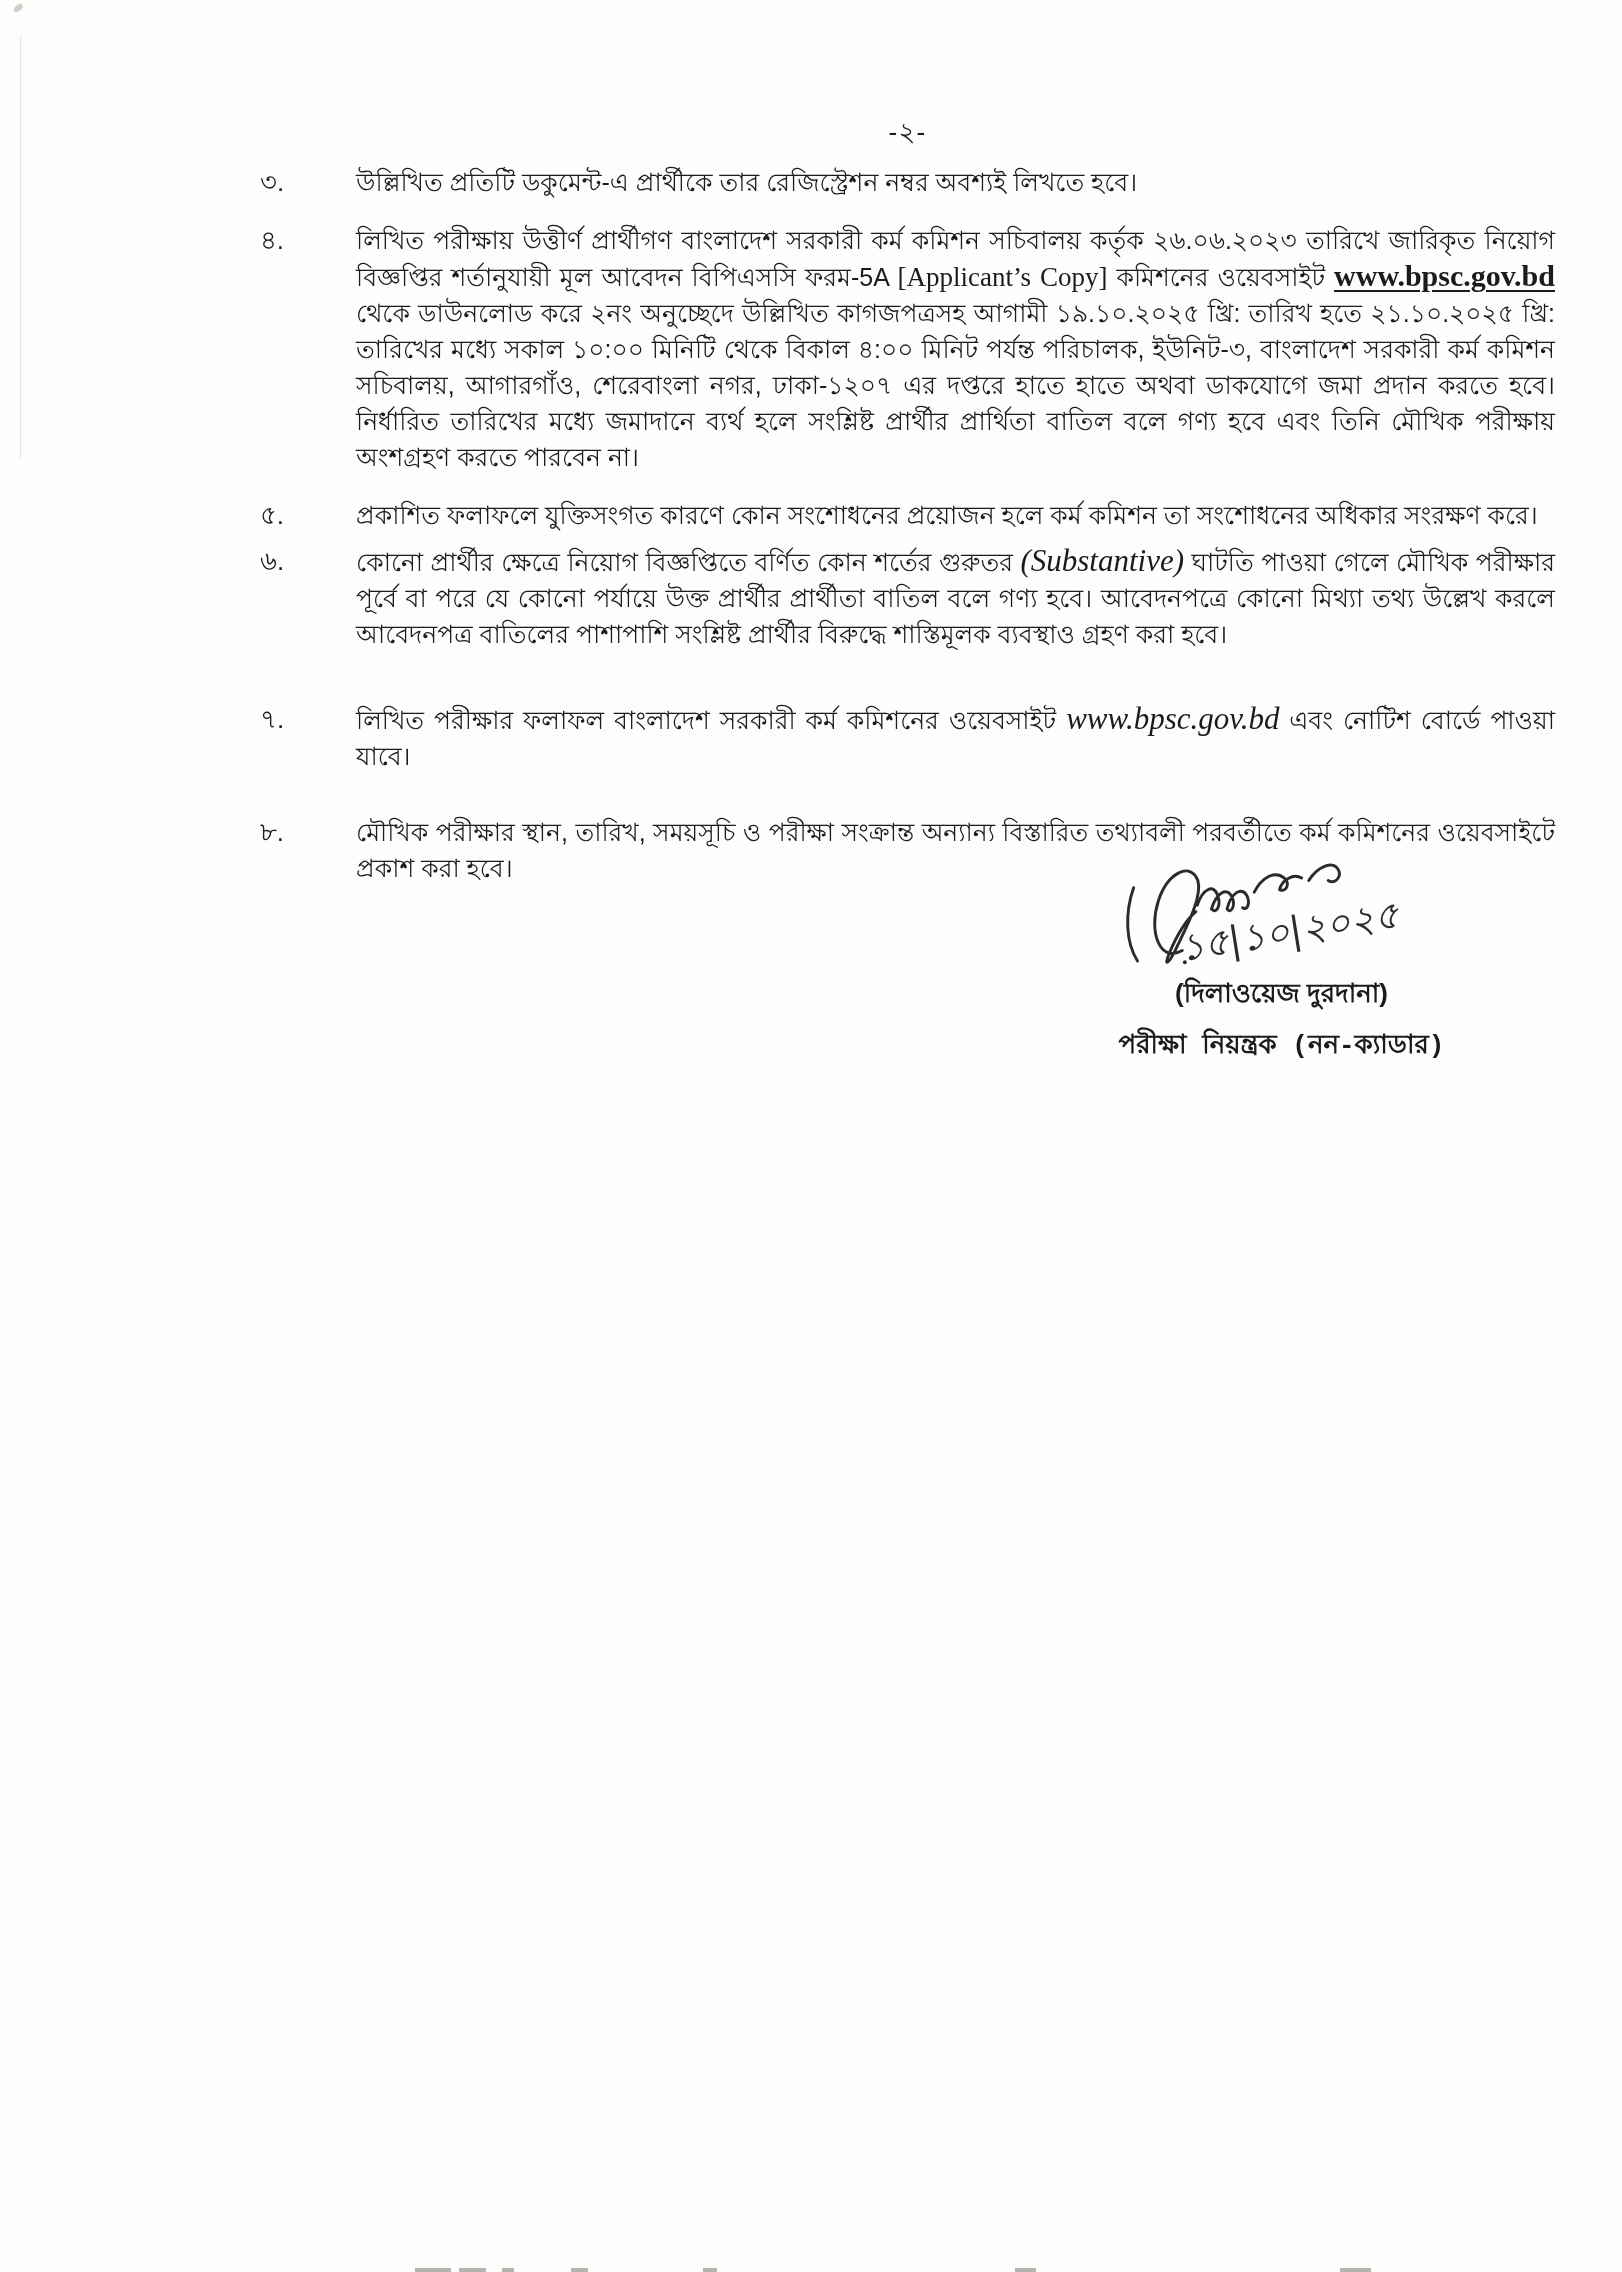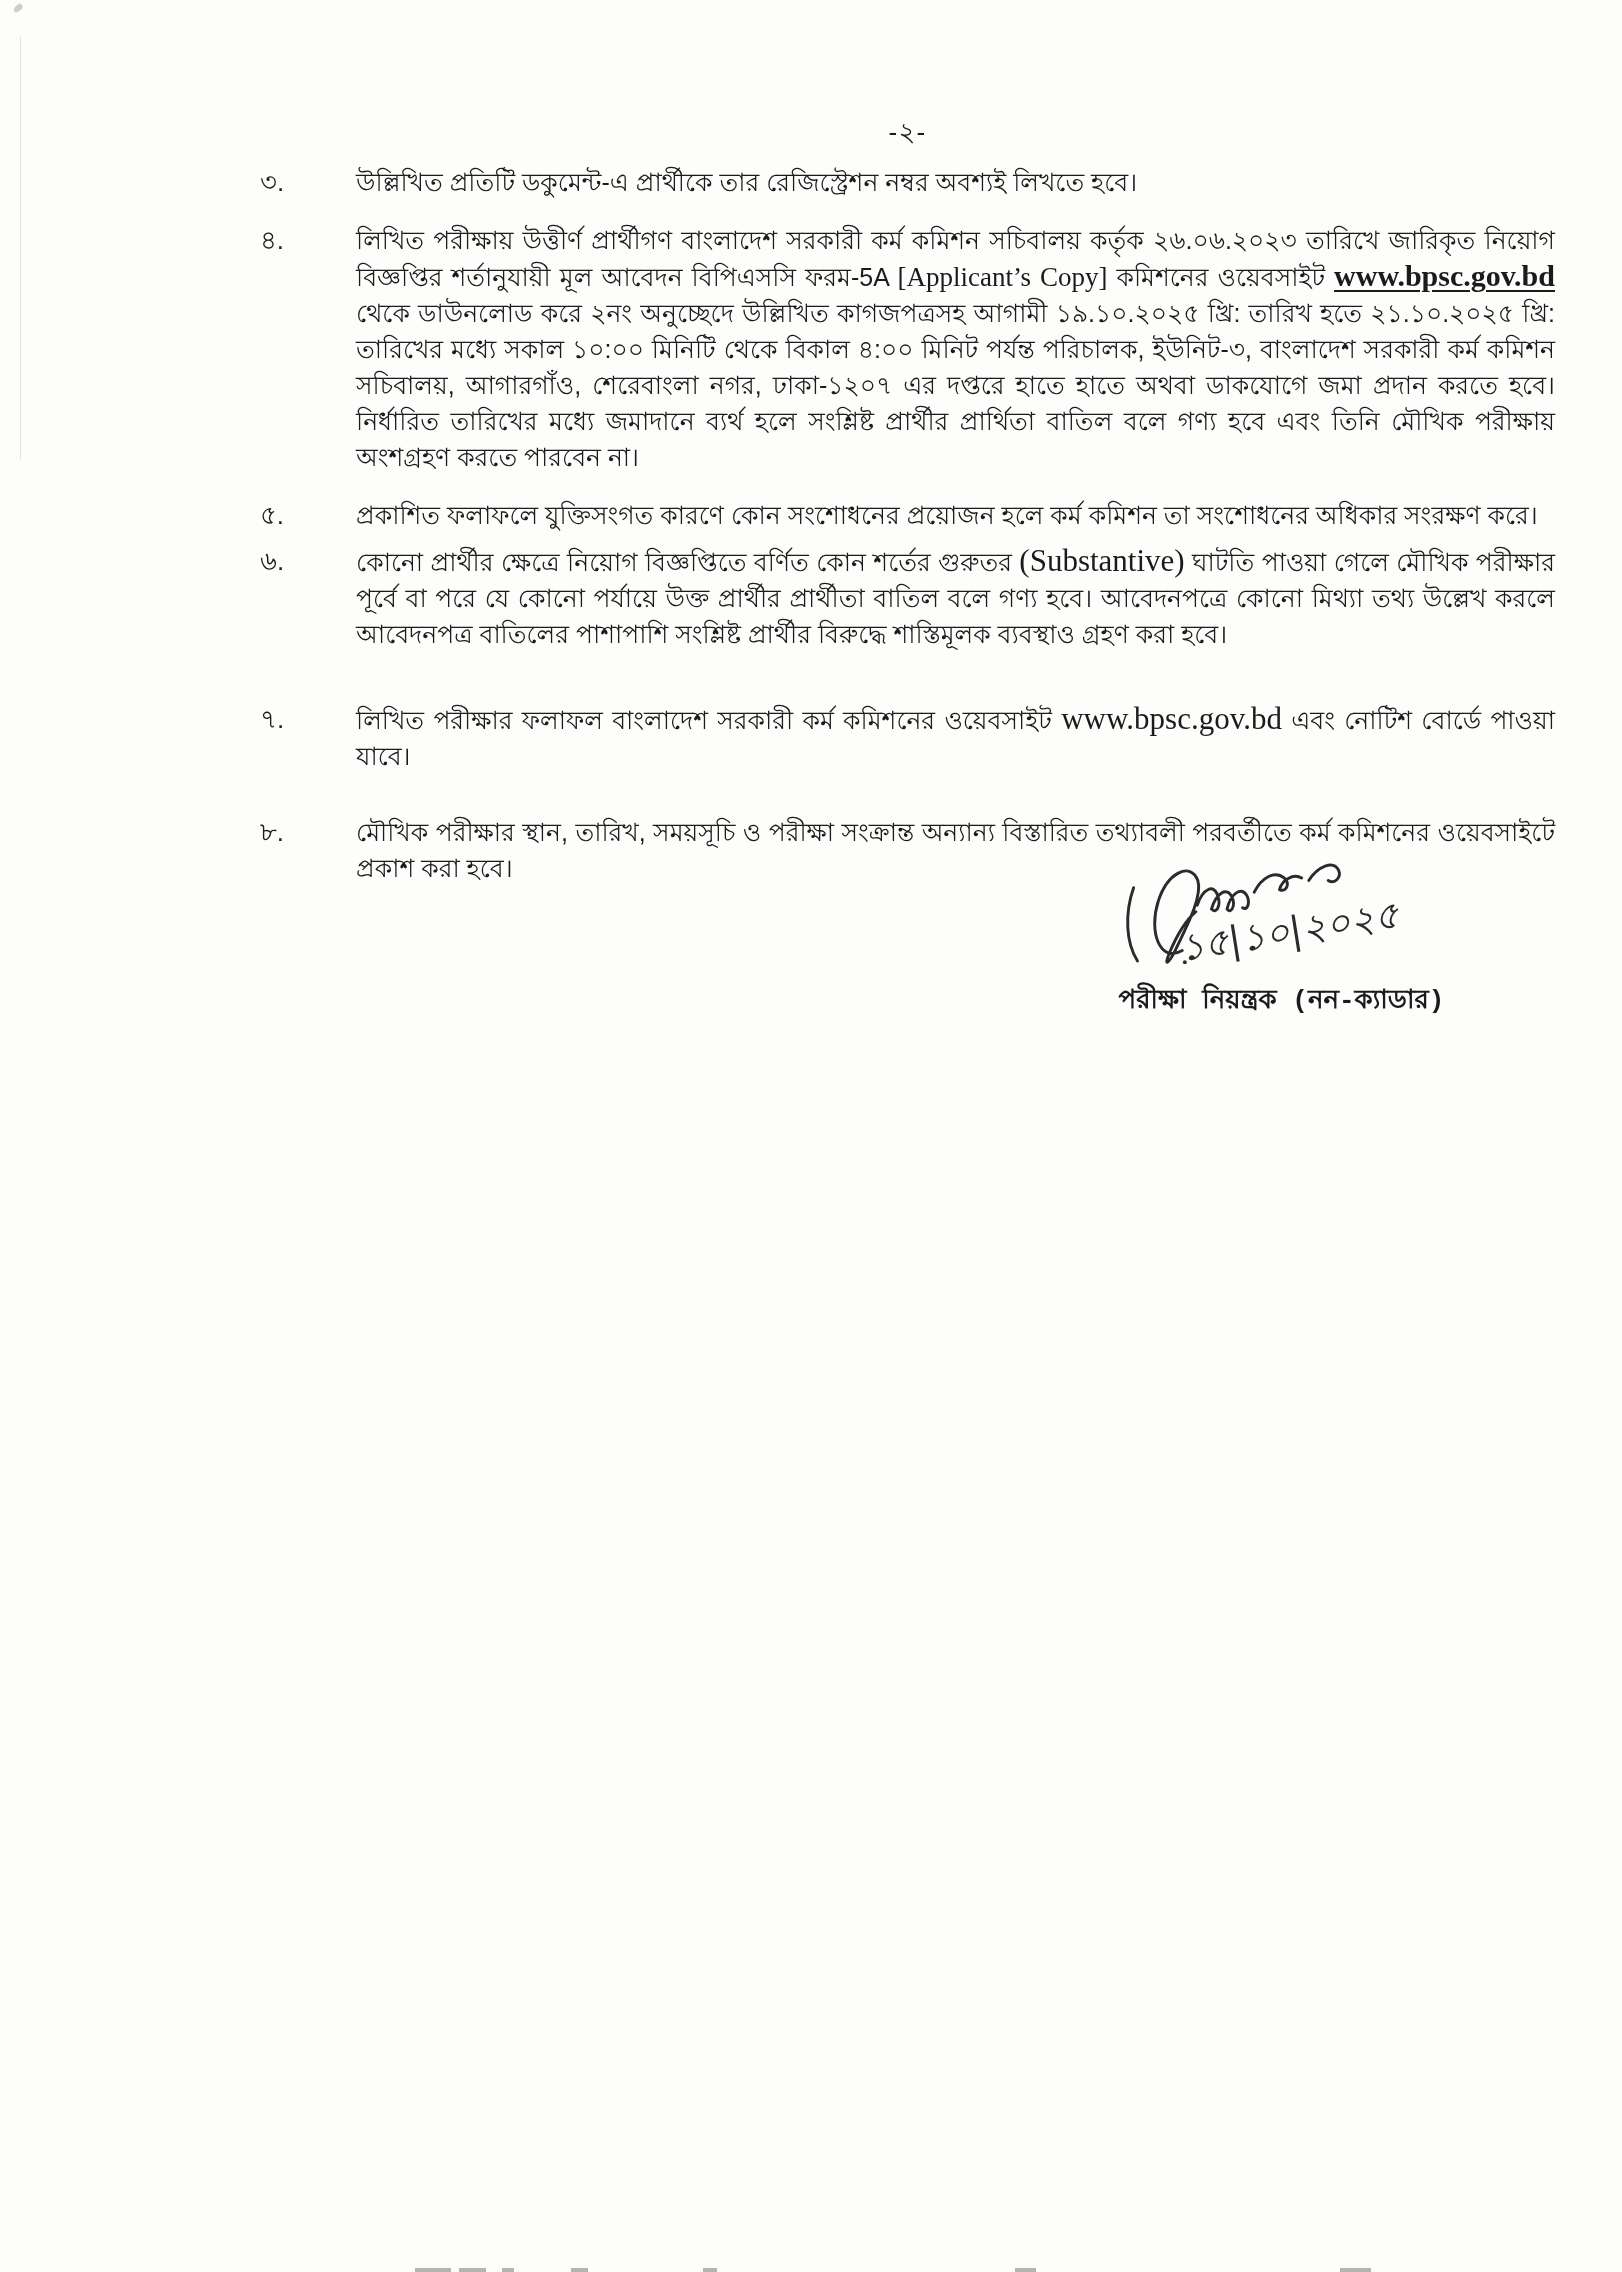--- a/index.html
+++ b/index.html
@@ -43,21 +43,21 @@
   .item:nth-child(1) { margin-bottom:22px; }
   .item:nth-child(2) { margin-bottom:22px; }
   .item:nth-child(3) { margin-bottom:10.4px; }
   .item:nth-child(4) { margin-bottom:49px; }
   .item:nth-child(5) { margin-bottom:40px; }
   .run-bnb { font-weight:400; }
   .run-latin {
     font-family:"Liberation Serif", serif; font-size:27px;
   }
   .run-latin-lg {
-    font-family:"Liberation Serif", serif; font-size:31px;
+    font-family:"Liberation Serif", serif; font-size:31px;font-style:italic;
   }
   .run-link {
     font-family:"Liberation Serif", serif; font-size:30px; font-weight:600;
     text-decoration:underline; text-decoration-thickness:2px; text-underline-offset:3.9px;
   }
   .signature {
     position:absolute; top:852px; left:1111px; width:341px;
     text-align:center;
   }
   .sig-scribble { display:block; margin:0 auto; }
@@ -110,20 +110,21 @@
       <g fill="none" stroke="#2b2b2b" stroke-width="4.5" stroke-linecap="round" stroke-linejoin="round">
         <path d="M22,55 C8,95 10,140 28,168"></path>
         <path d="M97,152 C62,172 45,122 60,76 C74,32 110,14 121,44 C129,70 100,122 86,152 C76,172 68,178 77,156 C88,130 104,104 118,92"></path>
         <path d="M120,82 C129,56 146,48 152,68 C157,84 149,96 142,88 C149,64 166,52 174,70 C180,84 171,96 166,88 C172,63 189,52 197,68 C202,79 197,91 190,86"></path>
         <path d="M208,62 C219,40 239,28 254,40 C264,49 257,63 247,58 C250,44 268,32 281,40"></path>
         <path d="M292,44 C306,22 330,12 338,28 C343,40 331,50 322,44"></path>
         <circle cx="101" cy="170" r="3" fill="#2b2b2b" stroke="none"></circle>
       </g>
       <text x="265" y="142" transform="rotate(-9 265 142)" text-anchor="middle" font-size="58" fill="#2b2b2b" font-family="DejaVu Sans, sans-serif" font-style="italic">১৫|১০|২০২৫</text>
     </svg>
+    <div class="sig-name">(দিলাওয়েজ দুরদানা)</div>
     <div class="sig-title">পরীক্ষা নিয়ন্ত্রক (নন-ক্যাডার)</div>
   </div>
 
   <div class="scan-dash" style="left:415px; width:36px;"></div>
   <div class="scan-dash" style="left:459px; width:27px;"></div>
   <div class="scan-dash" style="left:502px; width:11.7px;"></div>
   <div class="scan-dash" style="left:571px; width:17px;"></div>
   <div class="scan-dash" style="left:703px; width:14.3px;"></div>
   <div class="scan-dash" style="left:1015px; width:21px;"></div>
   <div class="scan-dash" style="left:1340px; width:31px;"></div>

